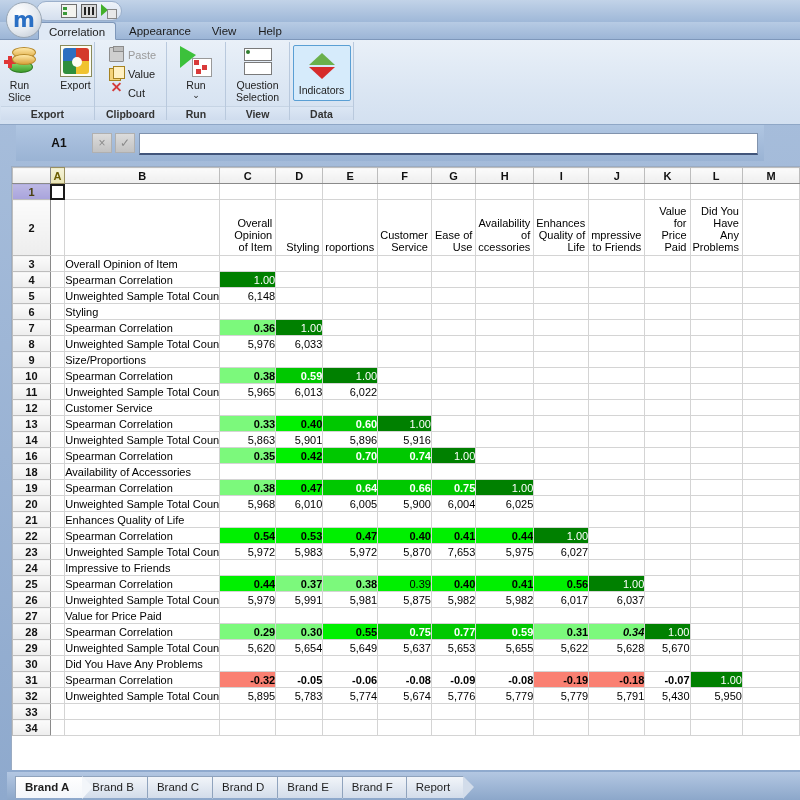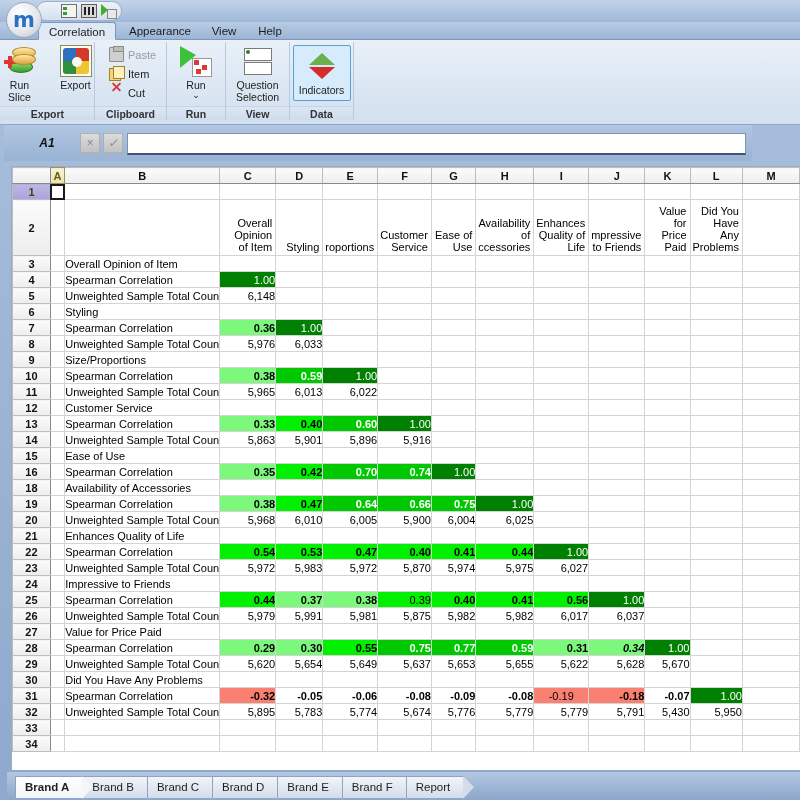--- a/index.html
+++ b/index.html
@@ -125,22 +125,22 @@
     border-left:13px solid transparent;border-right:13px solid transparent;border-top:12px solid #d62b2b;}
 
   .sic-paste{background:#cfcfcf;border:1px solid #8c8c8c;border-radius:1px;}
   .sic-paste::after{content:"";position:absolute;left:3px;top:-2px;width:9px;height:4px;background:#bdbdbd;border:1px solid #8c8c8c;}
   .sic-copy::before{content:"";position:absolute;left:0;top:2px;width:10px;height:11px;background:#f5d37a;border:1px solid #a6821f;}
   .sic-copy::after{content:"";position:absolute;left:4px;top:0px;width:10px;height:11px;background:#fff0c2;border:1px solid #a6821f;}
   .sic-cut::before{content:"";position:absolute;left:2px;top:1px;width:11px;height:2px;background:#d43a3a;transform:rotate(45deg);}
   .sic-cut::after{content:"";position:absolute;left:2px;top:1px;width:11px;height:2px;background:#d43a3a;transform:rotate(-45deg);}
 
   
-  .fbar { position:absolute; left:4px; top:125px; width:748px; height:36px;
-    background:linear-gradient(180deg,#b0c6e2 0%,#9ab3d4 100%);font-style:italic; }
+  .fbar { position:absolute; left:16px; top:125px; width:748px; height:36px;
+    background:linear-gradient(180deg,#b0c6e2 0%,#9ab3d4 100%); }
   .namebox { position:absolute; left:20px; top:9px; width:46px; height:18px; line-height:18px;
     font-size:12px; font-weight:bold; color:#111; text-align:center; }
   .fbtn { position:absolute; top:8px; width:20px; height:20px;
     background:linear-gradient(180deg,#dcdcdc,#c2c2c2); border:1px solid #b0b0b0;
     display:flex; align-items:center; justify-content:center; font-size:12px; color:#8b8b8b; }
   .finput { position:absolute; left:123px; top:8px; right:6px; height:22px;
     background:#fff; border:1px solid #8193ad; border-bottom:2px solid #41557a; }
 
   
   .sheet-wrap { position:absolute; left:11px; top:166px; width:789px; height:604px;
@@ -228,21 +228,21 @@
     </div>
 
     <div class="rgroup" style="left:95px;width:72px;">
       <div class="gbody" style="flex-direction:column;align-items:flex-start;padding-left:4px;">
         <div class="smallbtn dis">
           <span class="sic sic-paste"></span>
           <span>Paste</span>
         </div>
         <div class="smallbtn">
           <span class="sic sic-copy"></span>
-          <span>Item</span>
+          <span>Value</span>
         </div>
         <div class="smallbtn">
           <span class="sic sic-cut"></span>
           <span>Cut</span>
         </div>
       </div>
       <div class="glabel">Clipboard</div>
     </div>
 
     <div class="rgroup" style="left:167px;width:59px;">
@@ -523,36 +523,20 @@
             <td class="cell c-num cnt">5,916</td>
             <td class="cell c-num cnt"></td>
             <td class="cell c-num cnt"></td>
             <td class="cell c-num cnt"></td>
             <td class="cell c-num cnt"></td>
             <td class="cell c-num cnt"></td>
             <td class="cell c-num cnt"></td>
             <td class="cell c-m"></td>
           </tr>
           <tr>
-            <td class="rowhdr">15</td>
-            <td class="cell c-a"></td>
-            <td class="cell c-b grp">Ease of Use</td>
-            <td class="cell c-num"></td>
-            <td class="cell c-num"></td>
-            <td class="cell c-num"></td>
-            <td class="cell c-num"></td>
-            <td class="cell c-num"></td>
-            <td class="cell c-num"></td>
-            <td class="cell c-num"></td>
-            <td class="cell c-num"></td>
-            <td class="cell c-num"></td>
-            <td class="cell c-num"></td>
-            <td class="cell c-m"></td>
-          </tr>
-          <tr>
             <td class="rowhdr">16</td>
             <td class="cell c-a"></td>
             <td class="cell c-b lbl">Spearman Correlation</td>
             <td class="cell c-num val" style="background:rgb(124,249,124);color:#000000;font-weight:bold;">0.35</td>
             <td class="cell c-num val" style="background:rgb(0,240,0);color:#000000;font-weight:bold;">0.42</td>
             <td class="cell c-num val" style="background:rgb(0,200,0);color:#ffffff;font-weight:bold;">0.70</td>
             <td class="cell c-num val" style="background:rgb(0,200,0);color:#ffffff;font-weight:bold;">0.74</td>
             <td class="cell c-num val" style="background:rgb(0,128,0);color:#ffffff;font-weight:normal;">1.00</td>
             <td class="cell c-num"></td>
             <td class="cell c-num"></td>
@@ -642,21 +626,21 @@
             <td class="cell c-m"></td>
           </tr>
           <tr>
             <td class="rowhdr">23</td>
             <td class="cell c-a"></td>
             <td class="cell c-b lbl">Unweighted Sample Total Coun</td>
             <td class="cell c-num cnt">5,972</td>
             <td class="cell c-num cnt">5,983</td>
             <td class="cell c-num cnt">5,972</td>
             <td class="cell c-num cnt">5,870</td>
-            <td class="cell c-num cnt">5,974</td>
+            <td class="cell c-num cnt">7,653</td>
             <td class="cell c-num cnt">5,975</td>
             <td class="cell c-num cnt">6,027</td>
             <td class="cell c-num cnt"></td>
             <td class="cell c-num cnt"></td>
             <td class="cell c-num cnt"></td>
             <td class="cell c-m"></td>
           </tr>
           <tr>
             <td class="rowhdr">24</td>
             <td class="cell c-a"></td>
@@ -772,21 +756,21 @@
           <tr>
             <td class="rowhdr">31</td>
             <td class="cell c-a"></td>
             <td class="cell c-b lbl">Spearman Correlation</td>
             <td class="cell c-num val" style="background:#fa8072;color:#000;font-weight:bold;padding-left:30px;">-0.32</td>
             <td class="cell c-num val" style="background:#ffffff;color:#000;font-weight:bold;">-0.05</td>
             <td class="cell c-num val" style="background:#ffffff;color:#000;font-weight:bold;">-0.06</td>
             <td class="cell c-num val" style="background:#ffffff;color:#000;font-weight:bold;">-0.08</td>
             <td class="cell c-num val" style="background:#ffffff;color:#000;font-weight:bold;">-0.09</td>
             <td class="cell c-num val" style="background:#ffffff;color:#000;font-weight:bold;">-0.08</td>
-            <td class="cell c-num val" style="background:#fa8072;color:#000;font-weight:normal;text-align:center;">-0.19</td>
+            <td class="cell c-num val" style="background:#fa8072;color:#000;font-weight:bold;">-0.19</td>
             <td class="cell c-num val" style="background:#fa8072;color:#000;font-weight:bold;">-0.18</td>
             <td class="cell c-num val" style="background:#ffffff;color:#000;font-weight:bold;">-0.07</td>
             <td class="cell c-num val" style="background:rgb(0,128,0);color:#ffffff;font-weight:normal;">1.00</td>
             <td class="cell c-m"></td>
           </tr>
           <tr>
             <td class="rowhdr">32</td>
             <td class="cell c-a"></td>
             <td class="cell c-b lbl">Unweighted Sample Total Coun</td>
             <td class="cell c-num cnt">5,895</td>

